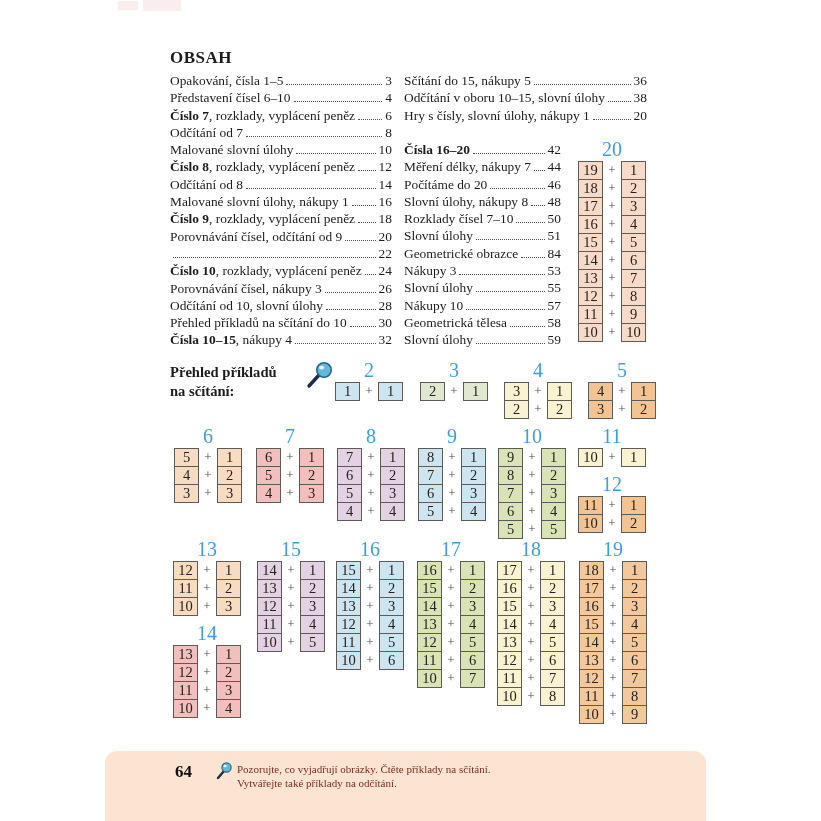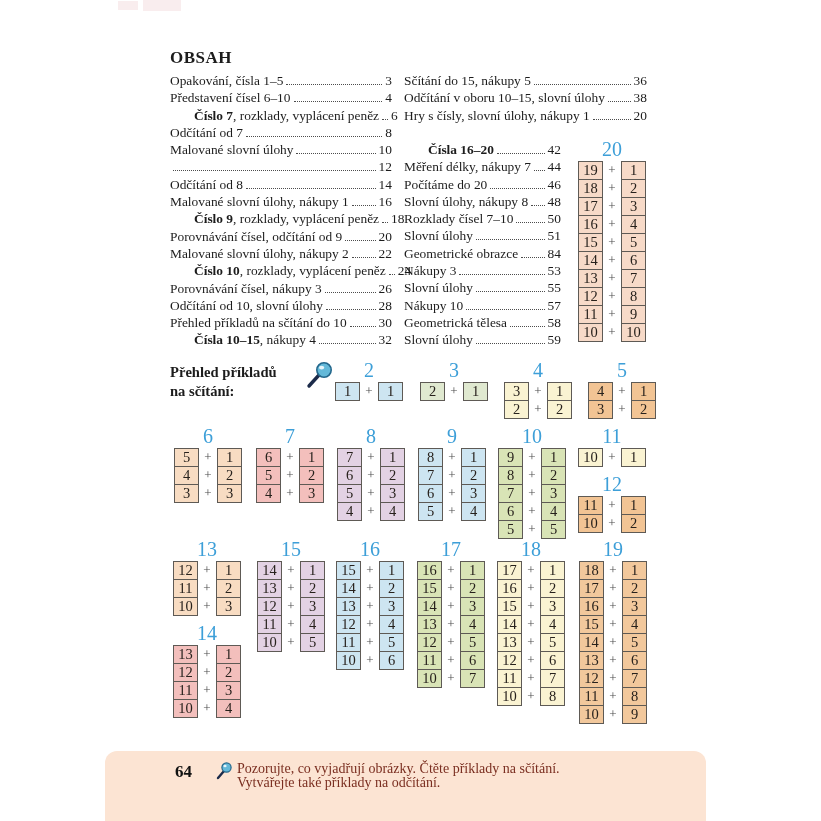--- a/index.html
+++ b/index.html
@@ -11,21 +11,21 @@
   #mark1{left:118px;top:1px;width:20px;height:9px;}
   #mark2{left:143px;top:0;width:38px;height:11px;}
 
   
   #obsah-title{position:absolute;left:170px;top:48px;font-size:17px;font-weight:bold;letter-spacing:.5px;}
   .toc-col{position:absolute;font-size:13.4px;}
   #toc-left{left:170px;top:72px;width:222px;}
   #toc-right-wide{left:404px;top:72px;width:243px;}
   #toc-right-narrow{left:404px;top:141px;width:157px;}
   .toc-row{display:flex;align-items:baseline;height:17.3px;line-height:17.3px;white-space:nowrap;}
-  .toc-row .tb{font-weight:bold;margin-left:24px;}
+  .toc-row .tb{font-weight:bold;}
   .toc-row .ti{font-style:italic;}
   .toc-dots{flex:1;min-width:6px;border-bottom:1.6px dotted #4c4c4c;margin:0 3px 3px 3px;}
   .toc-page{text-align:right;}
 
   
   #overview-label{position:absolute;left:170px;top:363px;font-size:14.6px;font-weight:bold;line-height:19px;}
 
   
   .add-table{position:absolute;}
   .add-header{width:68px;text-align:center;font-size:20px;line-height:20px;margin-bottom:2px;}
@@ -42,21 +42,21 @@
   #t12{left:578px;top:474px;} #t13{left:173px;top:539px;}
   #t14{left:173px;top:623px;} #t15{left:257px;top:539px;}
   #t16{left:336px;top:539px;} #t17{left:417px;top:539px;}
   #t18{left:497px;top:539px;} #t19{left:579px;top:539px;}
   #t20{left:578px;top:139px;}
 
   
   #footer-bar{position:absolute;left:105px;top:751px;width:601px;height:90px;
               background:#fce4d3;border-radius:12px;}
   #footer-page{position:absolute;left:70px;top:11px;font-size:17px;font-weight:bold;color:#111;}
-  #footer-note{position:absolute;left:132px;top:11px;font-size:14px;line-height:14px;color:#7a2e20;}
+  #footer-note{position:absolute;left:132px;top:11px;font-size:11px;line-height:14px;color:#7a2e20;}
   #footer-magnifier{position:absolute;left:110px;top:10px;}
   #overview-magnifier{position:absolute;left:303px;top:359px;}
 </style>
 </head>
 <body>
 
 <div id="page">
 
   <div class="mark" id="mark1"></div>
   <div class="mark" id="mark2"></div>
@@ -83,20 +83,21 @@
         <span>Odčítání od 7</span>
         <span class="toc-dots"></span>
         <span class="toc-page">8</span>
       </div>
       <div class="toc-row">
         <span>Malované slovní úlohy</span>
         <span class="toc-dots"></span>
         <span class="toc-page">10</span>
       </div>
       <div class="toc-row">
+        <span><span class="tb">Číslo 8</span>, rozklady, vyplácení peněz</span>
         <span class="toc-dots"></span>
         <span class="toc-page">12</span>
       </div>
       <div class="toc-row">
         <span>Odčítání od 8</span>
         <span class="toc-dots"></span>
         <span class="toc-page">14</span>
       </div>
       <div class="toc-row">
         <span>Malované slovní úlohy, nákupy 1</span>
@@ -107,21 +108,20 @@
         <span><span class="tb">Číslo 9</span>, rozklady, vyplácení peněz</span>
         <span class="toc-dots"></span>
         <span class="toc-page">18</span>
       </div>
       <div class="toc-row">
         <span>Porovnávání čísel, odčítání od 9</span>
         <span class="toc-dots"></span>
         <span class="toc-page">20</span>
       </div>
       <div class="toc-row">
-        <span>Malované slovní úlohy, nákupy 2</span>
         <span class="toc-dots"></span>
         <span class="toc-page">22</span>
       </div>
       <div class="toc-row">
         <span><span class="tb">Číslo 10</span>, rozklady, vyplácení peněz</span>
         <span class="toc-dots"></span>
         <span class="toc-page">24</span>
       </div>
       <div class="toc-row">
         <span>Porovnávání čísel, nákupy 3</span>

